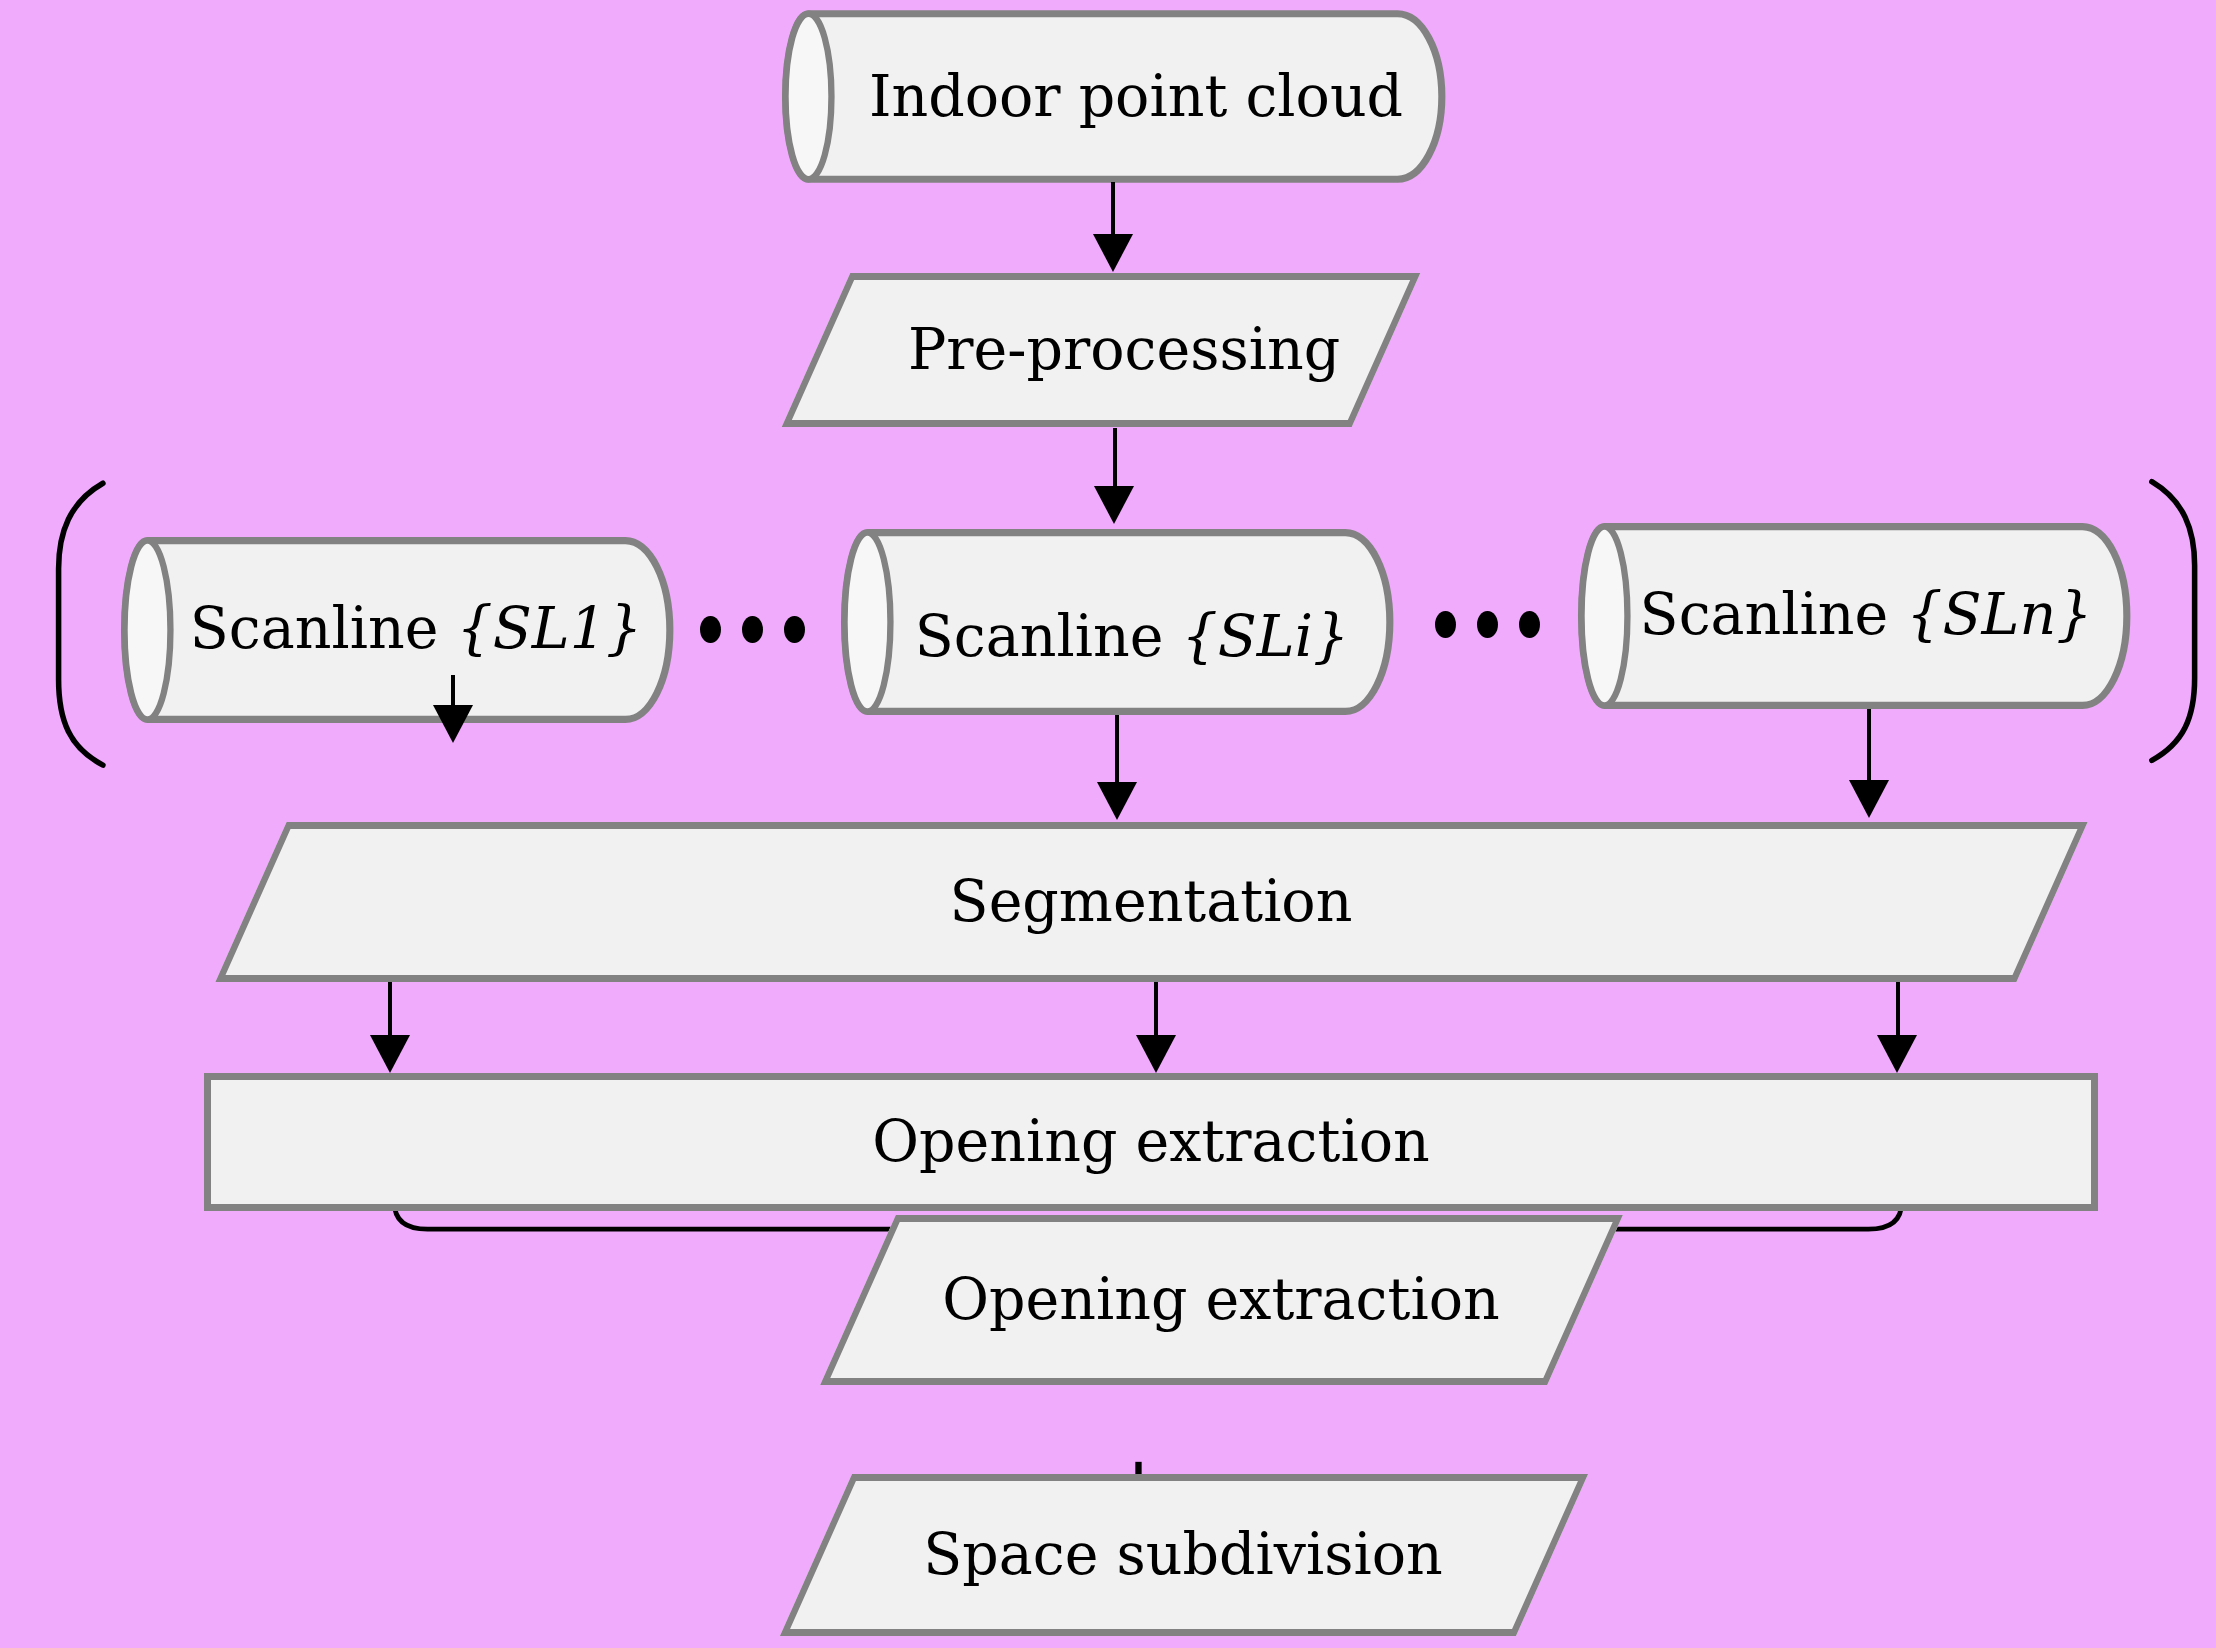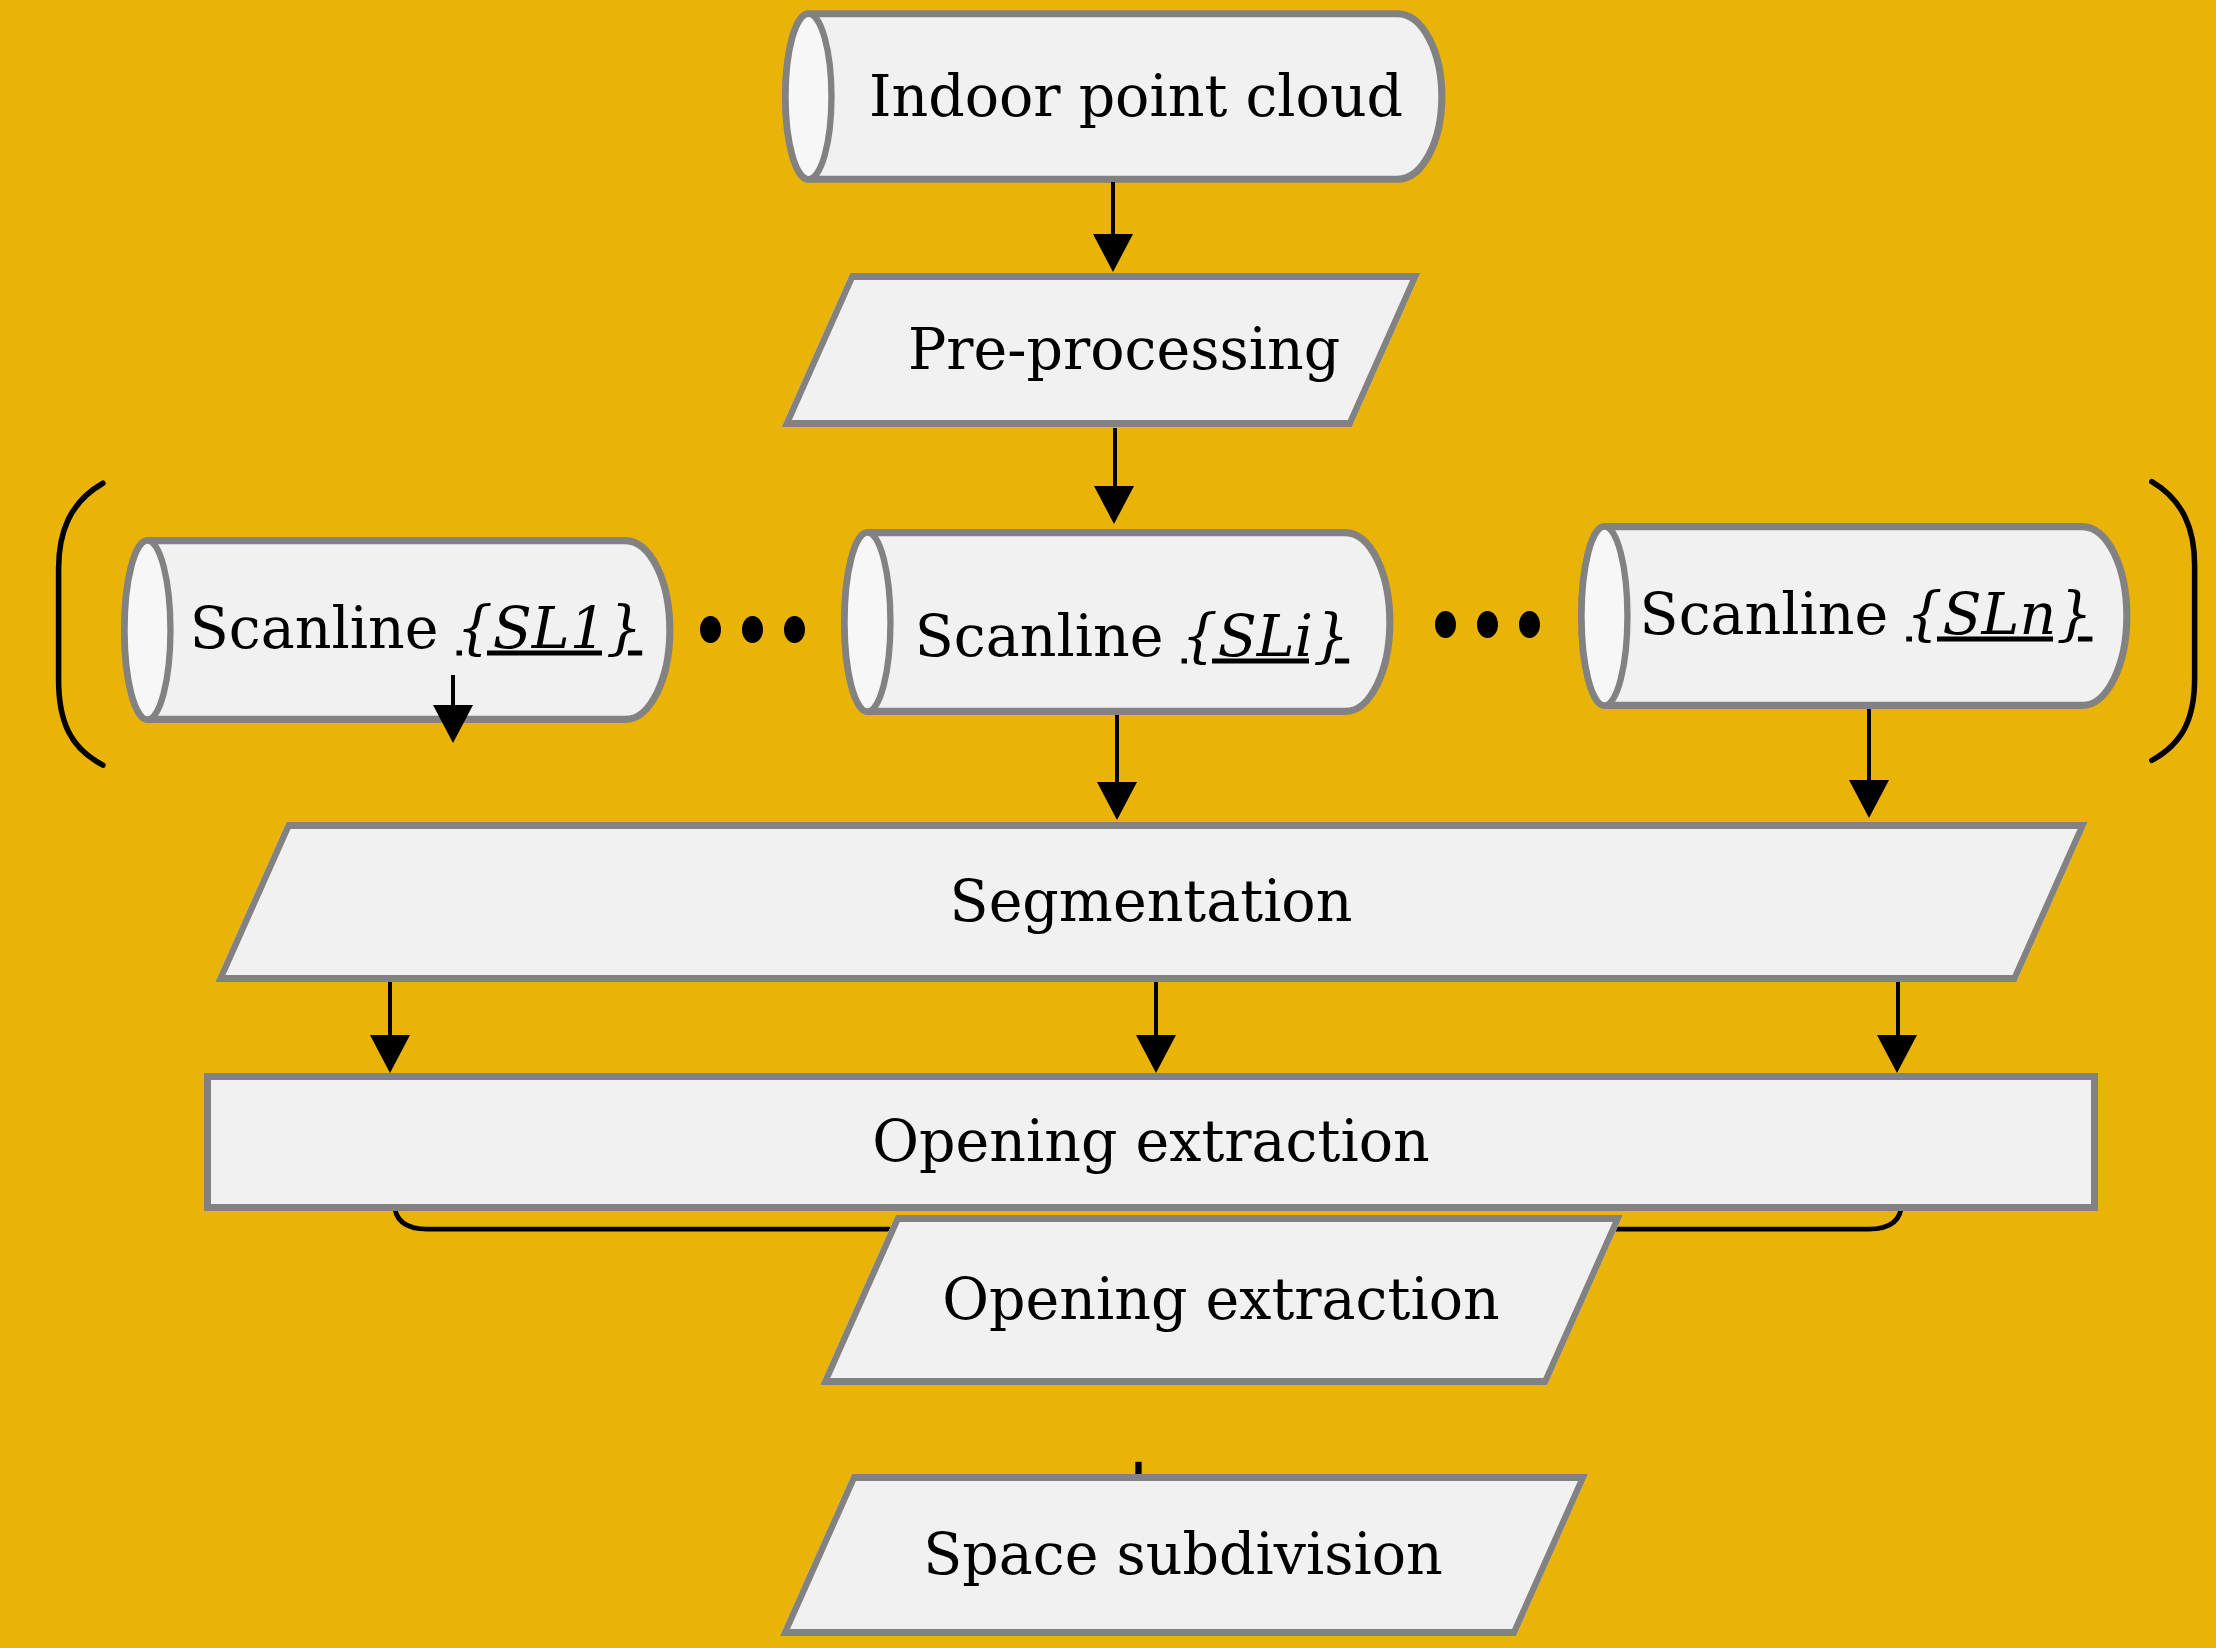--- a/index.html
+++ b/index.html
@@ -1,26 +1,26 @@
 <!DOCTYPE html>
 <html style="font-size:12.7px"><head>
 <meta charset="utf-8">
 <style>
   html,body{margin:0;padding:0;background:#ffffff;}
-  #canvas{position:relative;width:2216px;height:1649px;background:#eab308;
+  #canvas{position:relative;width:2216px;height:1649px;background:#f0abfc;
           font-family:"DejaVu Serif",serif;color:#000;overflow:hidden;}
   svg{display:block;overflow:visible;}
   .underlay{position:absolute;left:0;top:0;pointer-events:none;}
   .cyl{position:absolute;}
   .pgram{position:absolute;background:#f1f1f1;border:7.1px solid #828282;
          transform:skewX(-24deg);box-sizing:border-box;}
   .rect-node{position:absolute;background:#f1f1f1;border:7.1px solid #828282;box-sizing:border-box;}
   .node-label{position:absolute;transform:translate(-50%,-50%);
               font-size:57px;line-height:1;white-space:nowrap;z-index:5;}
-  .node-label .it{font-style:italic;text-decoration:underline;}
+  .node-label .it{font-style:italic;}
   .shaft{position:absolute;width:4px;background:#000;z-index:6;}
   .head{position:absolute;width:0;height:0;border-left:20px solid transparent;
         border-right:20px solid transparent;border-top:38px solid #000;z-index:6;}
   .dots{position:absolute;display:flex;gap:21.4px;z-index:4;}
   .dot{width:20.6px;height:27px;border-radius:50%;background:#000;}
 </style>
 </head>
 <body>
 
 <div id="canvas">

